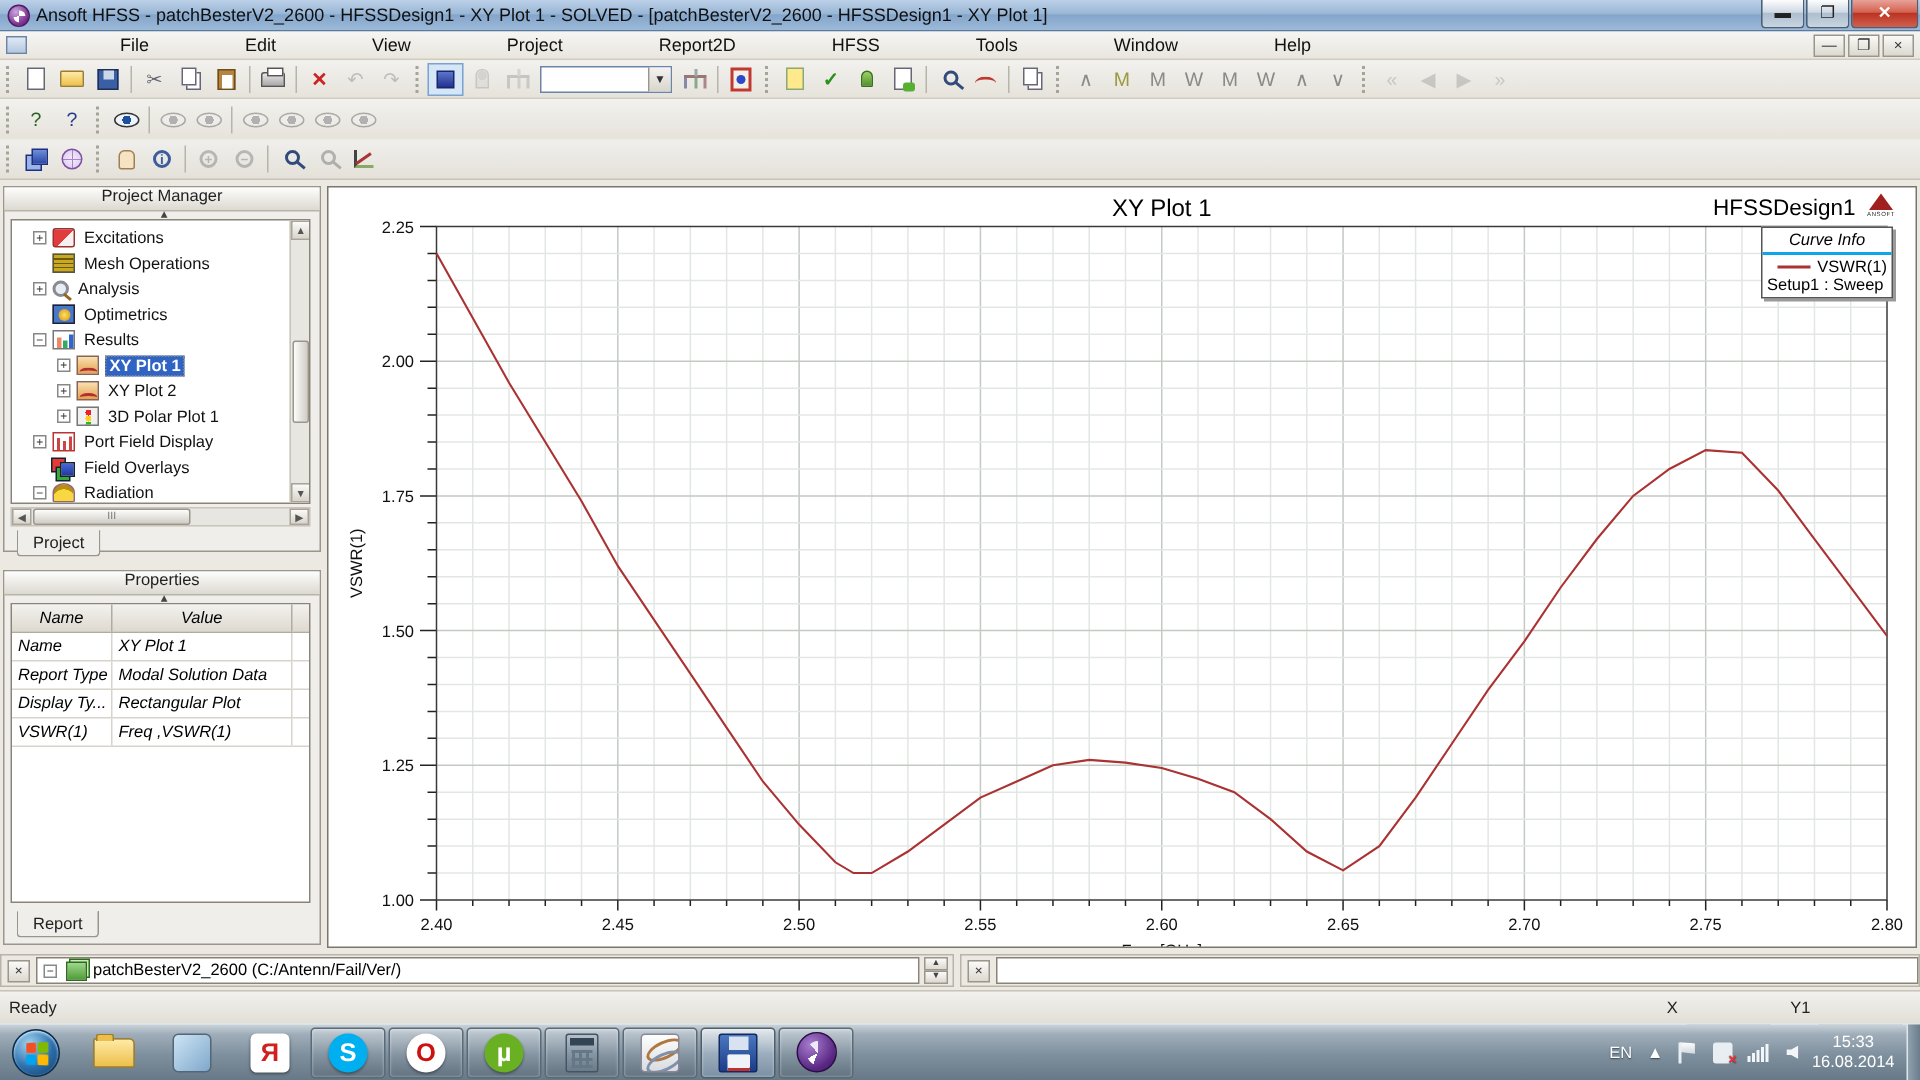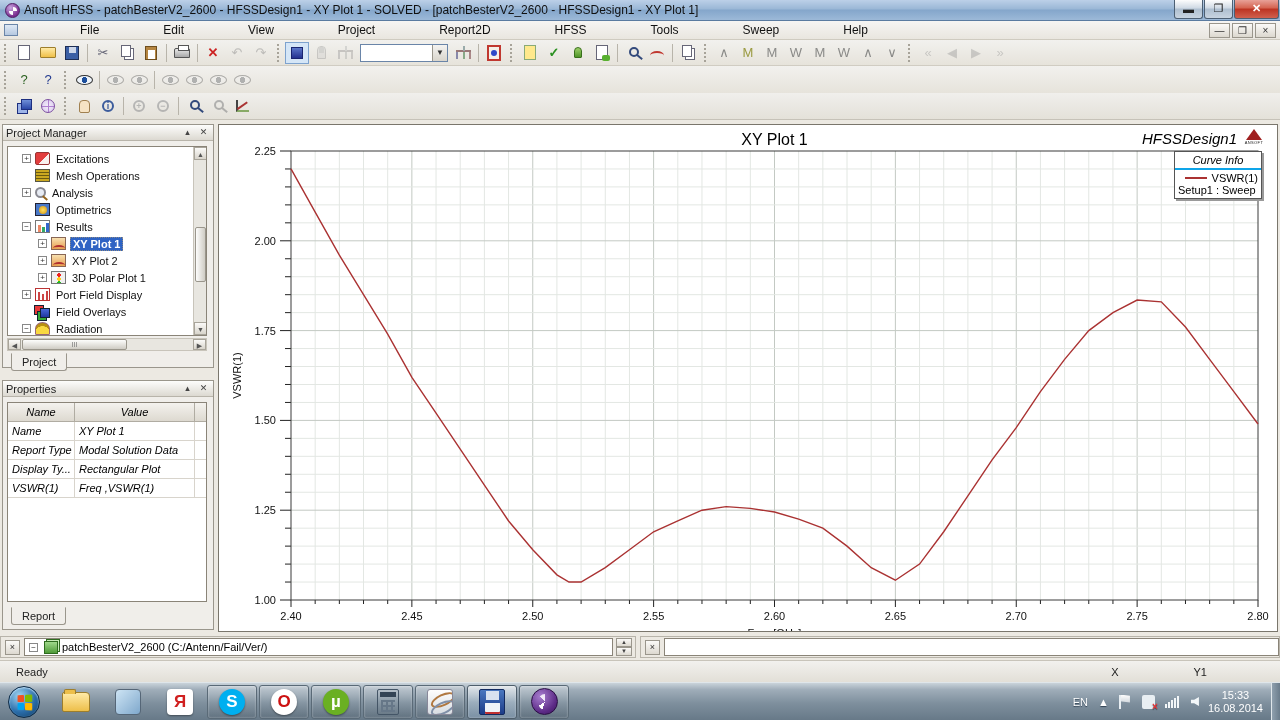--- a/index.html
+++ b/index.html
@@ -75,21 +75,21 @@
   .ic-hand { width:11px; height:13px; background:#f6e3c4; border:1px solid #a08050; border-radius:4px 4px 2px 2px; }
   .ic-zoombox { width:12px; height:12px; border:2px solid #3c5c9c; border-radius:50%; display:flex; align-items:center; justify-content:center; font-size:9px; color:#3c5c9c; font-weight:bold;}
   .ic-axes { width:13px; height:12px; border-left:2px solid #444; border-bottom:2px solid #8a6; position:relative; }
   .ic-axes::after { content:""; position:absolute; left:0; bottom:0; width:12px; height:2px; background:#a33; transform:rotate(-35deg); transform-origin:0 100%; }
   .combo { width:88px; height:18px; background:#fff; border:1px solid #6a85a8; display:flex; margin:0 3px; }
   .combo .drop { margin-left:auto; width:15px; height:100%; background:linear-gradient(#f4f3f1,#d9d5cc); border-left:1px solid #9a968c; font-size:8px; text-align:center; line-height:16px; color:#333;}
 
   
   .panel { background:#f0eeea; border:1px solid #9a968c; }
   .panel-head { height:16px; background:linear-gradient(#fdfdfc,#dcd9d1); border-bottom:1px solid #b8b4aa;
-    display:flex; align-items:center; font-size:11px; color:#222; padding:0 3px; }
+    display:flex; align-items:center; font-size:11px; color:#222; padding:0 3px;flex-direction:column; }
   .panel-head .hbtn { margin-left:3px; width:13px; height:12px; font-size:9px; line-height:11px; text-align:center; color:#444; }
   .panel-head .spacer { flex:1; }
   #pm-panel { left:2px; top:124px; width:212px; height:244px; }
   #pm-tree { position:absolute; left:4px; top:21px; width:200px; height:190px; background:#fff; border:1px solid #8a8478; overflow:hidden; }
   .trow { height:17px; display:flex; align-items:center; font-size:11px; color:#111; white-space:nowrap; }
   .texp { width:9px; height:9px; border:1px solid #888; background:#fff; font-size:8px; line-height:7px; text-align:center; color:#333; margin-right:4px; flex:none;}
   .texp.none { visibility:hidden; }
   .ticon { width:15px; height:13px; margin-right:4px; flex:none; }
   .tlabel { padding:0 2px; }
   .tlabel.sel { background:#2f63c4; color:#fff; font-weight:bold; border:1px dotted #888;}
@@ -122,42 +122,42 @@
   #prop-table { position:absolute; left:4px; top:21px; width:200px; height:200px; background:#fff; border:1px solid #8a8478; font-size:11px; }
   #prop-table .prow { display:flex; height:19px; border-bottom:1px solid #d8d4cc;font-style:italic; }
   #prop-table .prow.header { background:linear-gradient(#f4f2ee,#ddd9d0); border-bottom:1px solid #b0aca2; font-size:11px; }
   #prop-table .pc1 { width:67px; border-right:1px solid #d8d4cc; padding:3px 4px 0; overflow:hidden; white-space:nowrap;}
   #prop-table .pc2 { width:120px; border-right:1px solid #d8d4cc; padding:3px 4px 0; overflow:hidden; white-space:nowrap;}
   #prop-table .prow.header .pc1, #prop-table .prow.header .pc2 { text-align:center; border-right:1px solid #b0aca2;}
 
   
   #plotwin { left:218px; top:124px; width:1060px; height:508px; background:#fff; border:1px solid #7a766c; }
   #plot-title { position:absolute; left:72px; top:6px; width:967px; text-align:center; font-size:16px; color:#000; }
-  #design-label { position:absolute; right:40px; top:5px; font-size:15px; color:#000;font-style:italic; }
+  #design-label { position:absolute; right:40px; top:5px; font-size:15px; color:#000; }
   #ansoft-logo { position:absolute; right:10px; top:4px; width:26px; height:20px; text-align:center;}
   #ansoft-logo .tri { width:0; height:0; margin:0 auto; border-left:8px solid transparent; border-right:8px solid transparent; border-bottom:11px solid #a02020; }
   #ansoft-logo .txt { font-size:4px; color:#222; letter-spacing:.4px; }
   #plot-svg { position:absolute; left:0; top:0; }
   #legend { position:absolute; left:955px; top:26px; width:88px; background:#fff; border:1px solid #555;
     box-shadow:2px 2px 0 #9a9a9a; font-size:11px; color:#000; }
   #legend .lg-head { text-align:center; padding:2px 0; border-bottom:2px solid #0ea5e9;font-style:italic; }
   #legend .lg-row { display:flex; align-items:center; padding:2px 3px 0; justify-content:flex-end;}
   #legend .lg-line { width:22px; height:0; border-top:2px solid #aa3232; margin-right:5px; }
   #legend .lg-sub { text-align:left; padding:0 3px 2px; }
 
   
   #dock-left { left:0px; top:636px; width:636px; height:22px; background:#ece9e2; border:1px solid #b8b4aa; display:flex; align-items:center;}
   #dock-right { left:640px; top:636px; width:640px; height:22px; background:#ece9e2; border:1px solid #b8b4aa; display:flex; align-items:center;}
   .dock-x { width:15px; height:15px; border:1px solid #9a968c; background:linear-gradient(#fbfaf8,#ddd9d0); font-size:9px; line-height:13px; text-align:center; color:#333; margin:0 4px;}
   .dock-white { flex:1; height:18px; background:#fff; border:1px solid #8a8478; display:flex; align-items:center; font-size:11px; }
   .spin { width:16px; height:18px; margin:0 3px; display:flex; flex-direction:column; }
   .spin div { flex:1; border:1px solid #9a968c; background:linear-gradient(#fbfaf8,#ddd9d0); font-size:6px; text-align:center; line-height:7px; color:#444;}
   .proj-ic { width:14px; height:13px; margin:0 4px 0 2px; background:linear-gradient(#9fd88a,#4f9b38); border:1px solid #2e6b1e; box-shadow:2px -2px 0 -1px #c8ecb8, 2px -2px 0 0 #2e6b1e; }
   #statusbar { left:0; top:660px; width:1280px; height:22px; background:linear-gradient(#f2f1ee,#e2dfd7); border-top:1px solid #c8c4ba; display:flex; align-items:center; font-size:11px; color:#222;}
-  #statusbar .ready { margin-left:16px; }
+  #statusbar .ready { margin-left:6px; }
   #statusbar .sfield { height:16px; background:#fff; border:1px solid #9a968c; border-top-color:#777; padding:1px 5px 0; min-width:55px;margin-top:36px; }
   #statusbar .slabel { margin:0 6px 0 14px; }
 
   
   #taskbar { left:0; top:682px; width:1280px; height:38px;
     background:linear-gradient(#c9d3da 0%, #9fadb9 18%, #77macaron 0, #7e8f9d 55%, #677988 100%);
     background:linear-gradient(#c9d3da 0%, #9fadb9 18%, #7e8f9d 55%, #677988 100%);
     border-top:1px solid #dfe6ea; display:flex; align-items:center; }
   #start-orb { width:32px; height:32px; border-radius:50%; margin:0 10px 0 8px; position:relative;
     background:radial-gradient(circle at 35% 30%, #9fd4f2, #2a6daa 55%, #123a5e 100%); border:1px solid #0e2c48; box-shadow:inset 0 1px 2px #cfeaff;}
@@ -217,21 +217,21 @@
 <div id="menubar" class="abs">
   <div id="mdi-icon"></div>
   <span id="menu-items" style="display:flex;">
       <span class="menu-item">File</span>
       <span class="menu-item">Edit</span>
       <span class="menu-item">View</span>
       <span class="menu-item">Project</span>
       <span class="menu-item">Report2D</span>
       <span class="menu-item">HFSS</span>
       <span class="menu-item">Tools</span>
-      <span class="menu-item">Sweep</span>
+      <span class="menu-item">Window</span>
       <span class="menu-item">Help</span>
     </span>
   <div class="mdibtns">
     <div class="mdibtn">—</div>
     <div class="mdibtn">❐</div>
     <div class="mdibtn">×</div>
   </div>
 </div>
 
 <div id="toolbar1" class="abs">

